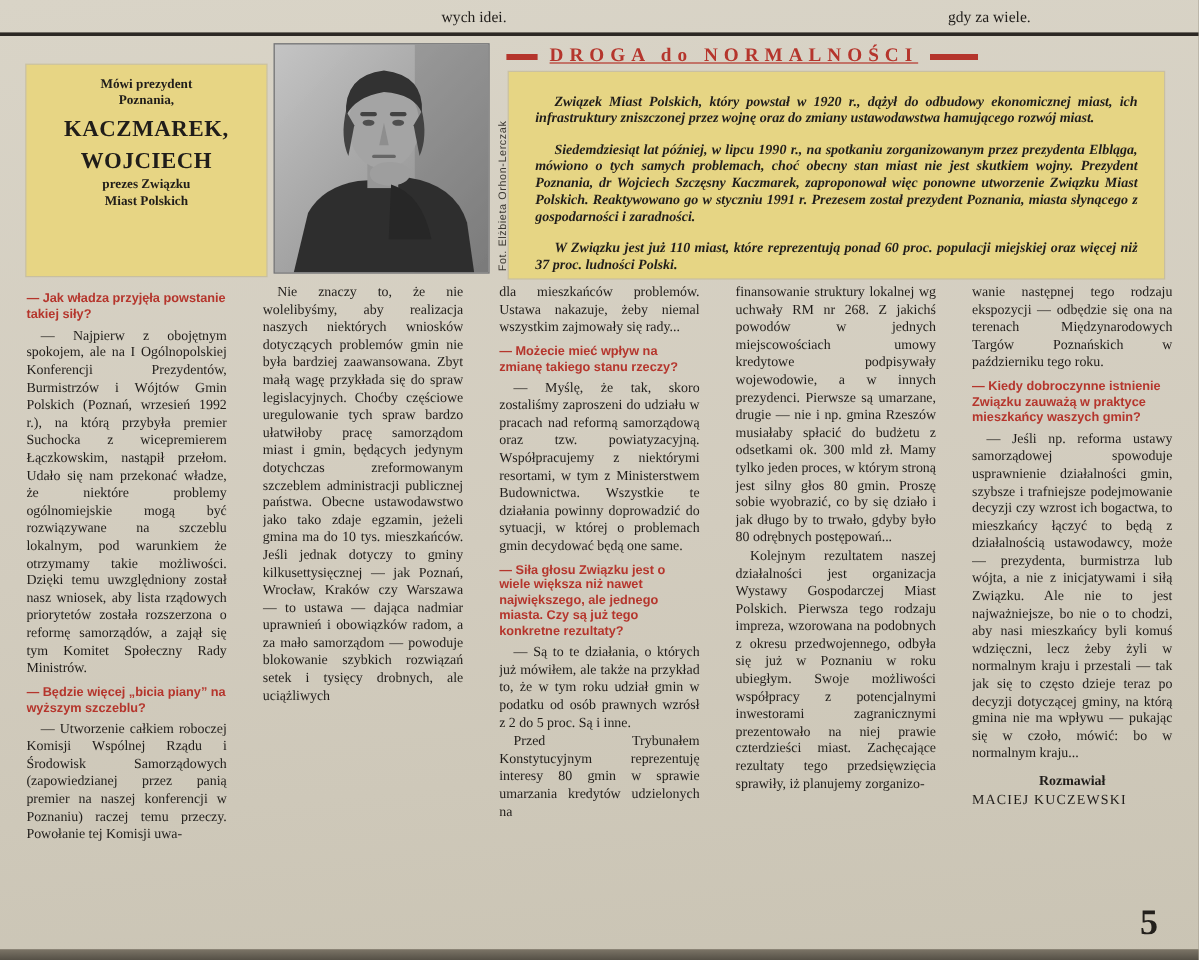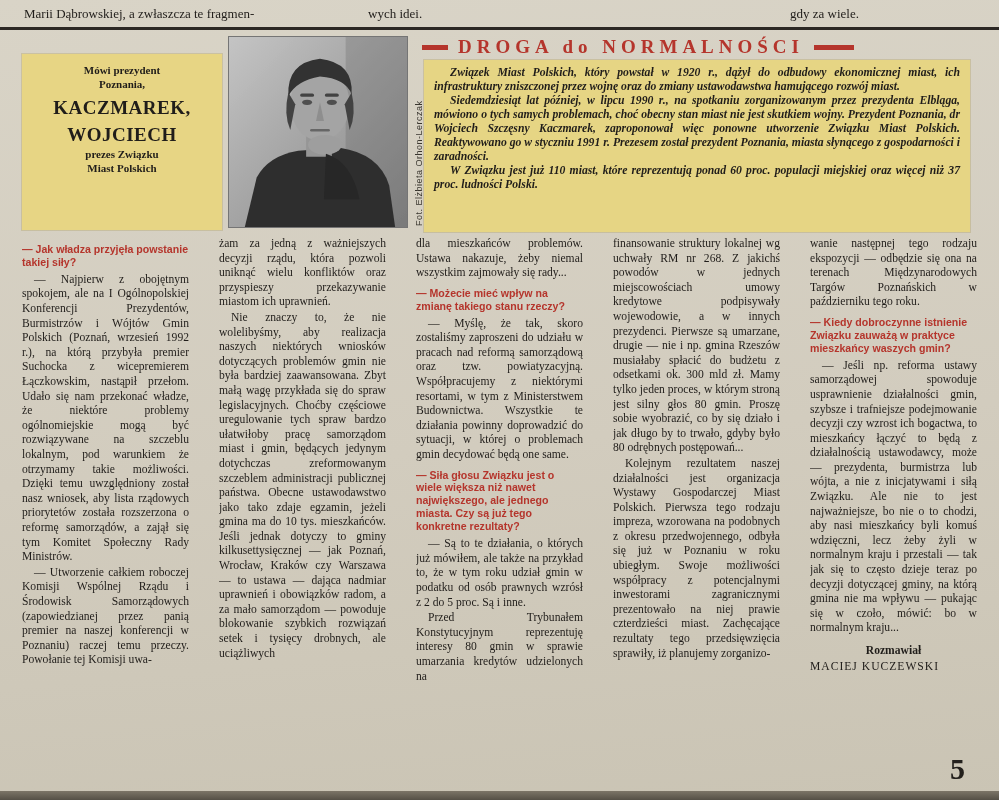--- a/index.html
+++ b/index.html
@@ -17,22 +17,23 @@
   }
   .top-strip span { position:absolute; top:6px; font-size:13px; white-space:nowrap; }
   .frag-left { left:24px; }
   .frag-mid { left:368px; }
   .frag-right { left:790px; }
 
   
   .headline {
     position:absolute; left:422px; top:36px; width:548px; height:22px;
     display:flex; align-items:center; gap:10px;
-    color:#b5352c; font-weight:bold; font-size:19px; letter-spacing:5px;
+    color:#b5352c; font-weight:bold; font-size:16px; letter-spacing:5px;
     white-space:nowrap;
+    text-decoration:underline;
   }
   .headline .rule { display:inline-block; height:5px; background:#b5352c; }
   .rule-l { width:26px; } .rule-r { width:34px; flex:1; max-width:40px; }
 
   
   .credit-box {
     position:absolute; left:22px; top:54px; width:200px; height:176px;
     background:#e7d584; padding:10px 8px 6px; text-align:center;
     box-shadow:0 0 0 1px rgba(160,140,60,.25);
   }
@@ -55,21 +56,21 @@
   }
 
   
   .lead {
     position:absolute; left:424px; top:60px; width:546px; height:172px;
     background:#e6d584; padding:6px 10px 4px;
     font-weight:bold; font-style:italic; font-size:11.7px; line-height:1.2;
     text-align:justify; overflow:hidden;
     box-shadow:0 0 0 1px rgba(160,140,60,.25);
   }
-  .lead p { margin:0; text-indent:16px;font-style:italic; }
+  .lead p { margin:12px; text-indent:16px;font-style:italic; }
 
   
   .columns {
     position:absolute; left:22px; right:22px; top:237px; height:534px;
     display:grid; grid-template-columns:repeat(5,1fr); column-gap:30px;
     font-size:11.6px; line-height:1.26; text-align:justify; overflow:hidden;
   }
   .col { overflow:hidden; }
   .col p { margin:0 0 1px; text-indent:12px; }
   .col p.cont { text-indent:0; }
@@ -90,21 +91,20 @@
     position:absolute; left:0; right:0; bottom:0; height:9px;
     background:linear-gradient(180deg,#7c7567,#555046);
   }
 </style>
 </head>
 <body>
 
 <div class="page">
 
   <div class="top-strip">
-    <span class="frag-left">Marii Dąbrowskiej, a zwłaszcza te fragmen-</span>
     <span class="frag-mid">wych idei.</span>
     <span class="frag-right">gdy za wiele.</span>
   </div>
 
   <div class="headline">
     <span class="rule rule-l"></span>
     <span>DROGA do NORMALNOŚCI</span>
     <span class="rule rule-r"></span>
   </div>
 
@@ -151,25 +151,25 @@
     <p>Związek Miast Polskich, który powstał w 1920 r., dążył do odbudowy ekonomicznej miast, ich infrastruktury zniszczonej przez wojnę oraz do zmiany ustawodawstwa hamującego rozwój miast.</p>
     <p>Siedemdziesiąt lat później, w lipcu 1990 r., na spotkaniu zorganizowanym przez prezydenta Elbląga, mówiono o tych samych problemach, choć obecny stan miast nie jest skutkiem wojny. Prezydent Poznania, dr Wojciech Szczęsny Kaczmarek, zaproponował więc ponowne utworzenie Związku Miast Polskich. Reaktywowano go w styczniu 1991 r. Prezesem został prezydent Poznania, miasta słynącego z gospodarności i zaradności.</p>
     <p>W Związku jest już 110 miast, które reprezentują ponad 60 proc. populacji miejskiej oraz więcej niż 37 proc. ludności Polski.</p>
   </div>
 
   <div class="columns">
 
     <div class="col">
       <p class="q">— Jak władza przyjęła powstanie takiej siły?</p>
       <p>— Najpierw z obojętnym spokojem, ale na I Ogólnopolskiej Konferencji Prezydentów, Burmistrzów i Wójtów Gmin Polskich (Poznań, wrzesień 1992 r.), na którą przybyła premier Suchocka z wicepremierem Łączkowskim, nastąpił przełom. Udało się nam przekonać władze, że niektóre problemy ogólnomiejskie mogą być rozwiązywane na szczeblu lokalnym, pod warunkiem że otrzymamy takie możliwości. Dzięki temu uwzględniony został nasz wniosek, aby lista rządowych priorytetów została rozszerzona o reformę samorządów, a zajął się tym Komitet Społeczny Rady Ministrów.</p>
+      <p class="q">— Będzie więcej „bicia piany” na wyższym szczeblu?</p>
       <p>— Utworzenie całkiem roboczej Komisji Wspólnej Rządu i Środowisk Samorządowych (zapowiedzianej przez panią premier na naszej konferencji w Poznaniu) raczej temu przeczy. Powołanie tej Komisji uwa-</p>
     </div>
 
     <div class="col">
-      <p class="cont">żam za jedną z ważniejszych decyzji rządu, która pozwoli uniknąć wielu konfliktów oraz przyspieszy przekazywanie miastom ich uprawnień.</p>
       <p>Nie znaczy to, że nie wolelibyśmy, aby realizacja naszych niektórych wniosków dotyczących problemów gmin nie była bardziej zaawansowana. Zbyt małą wagę przykłada się do spraw legislacyjnych. Choćby częściowe uregulowanie tych spraw bardzo ułatwiłoby pracę samorządom miast i gmin, będących jedynym dotychczas zreformowanym szczeblem administracji publicznej państwa. Obecne ustawodawstwo jako tako zdaje egzamin, jeżeli gmina ma do 10 tys. mieszkańców. Jeśli jednak dotyczy to gminy kilkusettysięcznej — jak Poznań, Wrocław, Kraków czy Warszawa — to ustawa — dająca nadmiar uprawnień i obowiązków radom, a za mało samorządom — powoduje blokowanie szybkich rozwiązań setek i tysięcy drobnych, ale uciążliwych</p>
     </div>
 
     <div class="col">
       <p class="cont">dla mieszkańców problemów. Ustawa nakazuje, żeby niemal wszystkim zajmowały się rady...</p>
       <p class="q">— Możecie mieć wpływ na zmianę takiego stanu rzeczy?</p>
       <p>— Myślę, że tak, skoro zostaliśmy zaproszeni do udziału w pracach nad reformą samorządową oraz tzw. powiatyzacyjną. Współpracujemy z niektórymi resortami, w tym z Ministerstwem Budownictwa. Wszystkie te działania powinny doprowadzić do sytuacji, w której o problemach gmin decydować będą one same.</p>
       <p class="q">— Siła głosu Związku jest o wiele większa niż nawet największego, ale jednego miasta. Czy są już tego konkretne rezultaty?</p>
       <p>— Są to te działania, o których już mówiłem, ale także na przykład to, że w tym roku udział gmin w podatku od osób prawnych wzrósł z 2 do 5 proc. Są i inne.</p>
       <p>Przed Trybunałem Konstytucyjnym reprezentuję interesy 80 gmin w sprawie umarzania kredytów udzielonych na</p>

